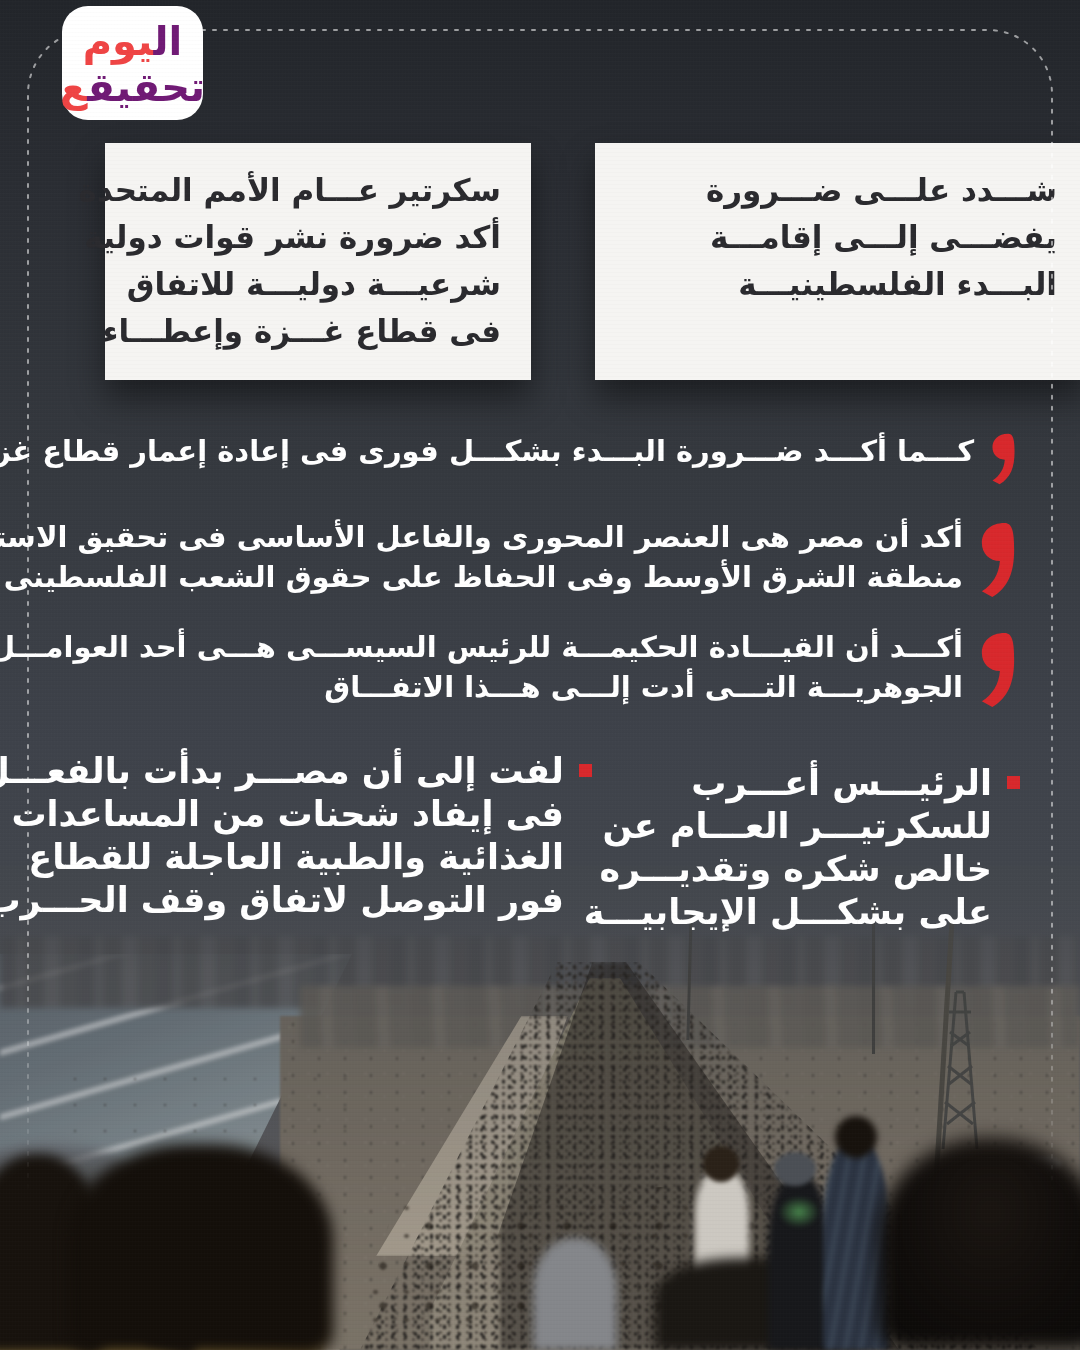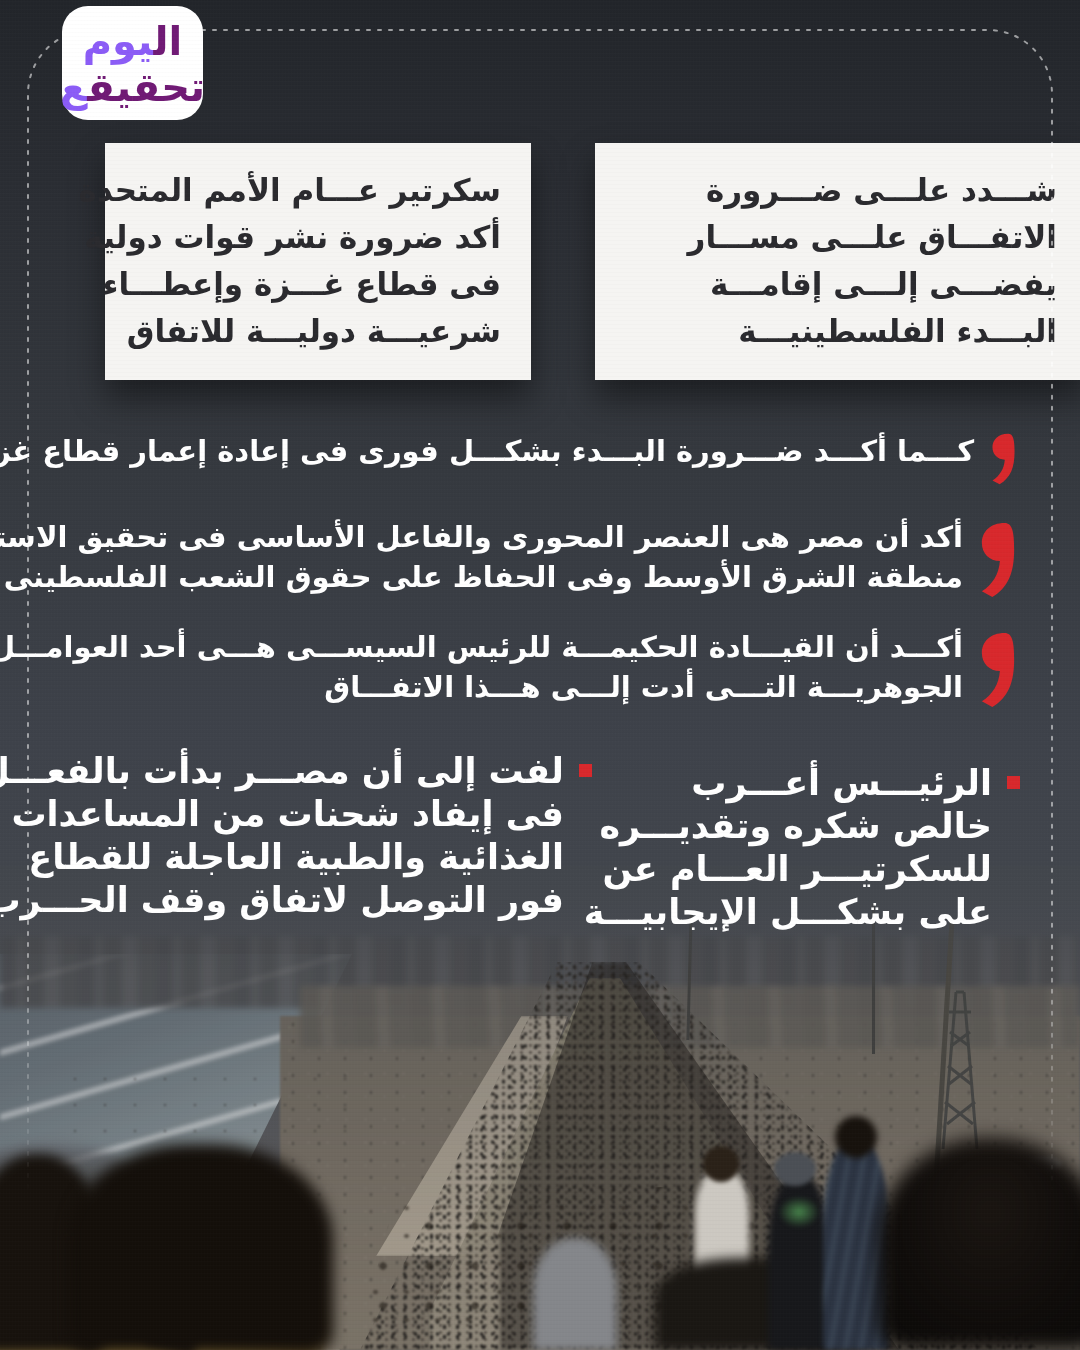--- a/index.html
+++ b/index.html
@@ -8,21 +8,21 @@
     background:linear-gradient(180deg,#22252a 0%,#2b2e34 15%,#35393f 35%,#3e424a 55%,#45494f 75%,#494d53 100%);}
   .page::after{content:"";position:absolute;inset:0;z-index:80;pointer-events:none;opacity:.6;
     background-image:repeating-linear-gradient(0deg,rgba(255,255,255,.015) 0 1px,rgba(0,0,0,.025) 1px 2px,transparent 2px 4px),
                      repeating-linear-gradient(90deg,rgba(255,255,255,.012) 0 1px,transparent 1px 3px);}
   
   .dashed{position:absolute;left:0;top:0;z-index:40;pointer-events:none;}
   
   .logo{position:absolute;left:62px;top:6px;width:141px;height:114px;background:#fff;border-radius:26px;
     z-index:60;display:flex;flex-direction:column;justify-content:center;align-items:center;padding-top:2px;box-sizing:border-box;}
   .logo-line{font-weight:bold;font-size:40px;line-height:46px;white-space:nowrap;}
-  .lg-black{color:#701a75;} .lg-red{color:#8b5cf6;}
+  .lg-black{color:#701a75;} .lg-red{color:#ef4444;}
   
   .card{position:absolute;top:143px;height:237px;background:#f5f4f2;color:#2a2a2e;z-index:30;
     font-weight:bold;font-size:31px;line-height:47px;text-align:right;
     padding:24px 30px 0 18px;box-sizing:border-box;box-shadow:0 18px 32px rgba(0,0,0,.45);}
   .card-r{left:595px;width:492px;}
   .card-l{left:105px;width:426px;}
   .ln{display:block;white-space:nowrap;}
   
   .quote{position:absolute;right:63px;display:flex;align-items:flex-start;gap:16px;color:#fff;z-index:30;}
   .qtext{font-weight:bold;font-size:29px;line-height:40px;text-align:right;}
@@ -123,29 +123,28 @@
     <rect x="28" y="30" width="1024" height="1262" rx="64" fill="none" stroke="url(#fadeStroke)" stroke-width="2" stroke-dasharray="3 8" stroke-linecap="round"></rect>
   </svg>
 
   <div class="logo">
     <div class="logo-line"><span class="lg-black">ال</span><span class="lg-red">يوم</span></div>
     <div class="logo-line"><span class="lg-black">تحقيق</span><span class="lg-red">ع</span></div>
   </div>
 
   <div class="card card-r">
     <span class="ln">شـــدد علـــى ضـــرورة</span>
-    <span class="ln">الاتفـــاق علـــى مســـار</span>
     <span class="ln">يفضـــى إلـــى إقامـــة</span>
     <span class="ln">البـــدء الفلسطينيـــة</span>
   </div>
   <div class="card card-l">
     <span class="ln">سكرتير عـــام الأمم المتحدة</span>
     <span class="ln">أكد ضرورة نشر قوات دولية</span>
+    <span class="ln">شرعيـــة دوليـــة للاتفاق</span>
     <span class="ln">فى قطاع غـــزة وإعطـــاء</span>
-    <span class="ln">شرعيـــة دوليـــة للاتفاق</span>
   </div>
 
   <div class="quote q1">
     <svg class="mark1" viewBox="0 0 40 80">
       <path d="M27 1 C12 1 3 10 3 22 C3 33 11 41 22 41 C21 55 14 66 3 73 L14 79 C31 69 37 53 37 29 C37 10 35 1 27 1 Z" fill="#d8282c"></path>
     </svg>
     <div class="qtext">
       <span class="ln">كـــما أكـــد ضـــرورة البـــدء بشكـــل فورى فى إعادة إعمار قطاع غزة</span>
     </div>
   </div>
@@ -167,22 +166,22 @@
     <div class="qtext">
       <span class="ln">أكـــد أن القيـــادة الحكيمـــة للرئيس السيســـى هـــى أحد العوامـــل</span>
       <span class="ln">الجوهريـــة التـــى أدت إلـــى هـــذا الاتفـــاق</span>
     </div>
   </div>
 
   <div class="bcol col-r">
     <span class="bullet"></span>
     <div class="btext">
       <span class="ln">الرئيـــس أعـــرب</span>
+      <span class="ln">للسكرتيـــر العـــام عن</span>
       <span class="ln">خالص شكره وتقديـــره</span>
-      <span class="ln">للسكرتيـــر العـــام عن</span>
       <span class="ln">على بشكـــل الإيجابيـــة</span>
     </div>
   </div>
   <div class="bcol col-l">
     <span class="bullet"></span>
     <div class="btext">
       <span class="ln">لفت إلى أن مصـــر بدأت بالفعـــل</span>
       <span class="ln">فى إيفاد شحنات من المساعدات</span>
       <span class="ln">الغذائية والطبية العاجلة للقطاع</span>
       <span class="ln">فور التوصل لاتفاق وقف الحـــرب</span>

